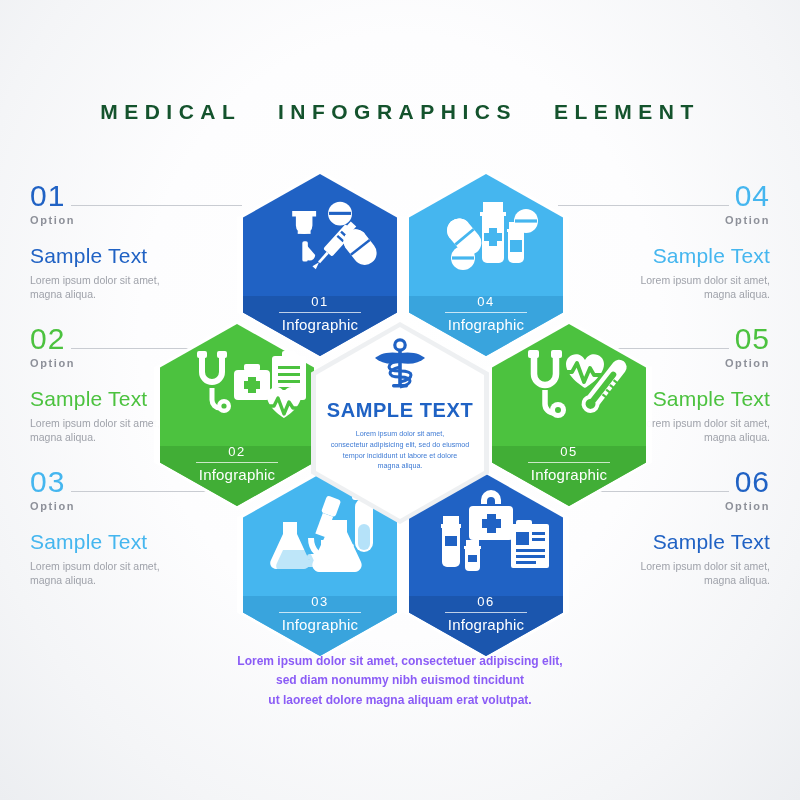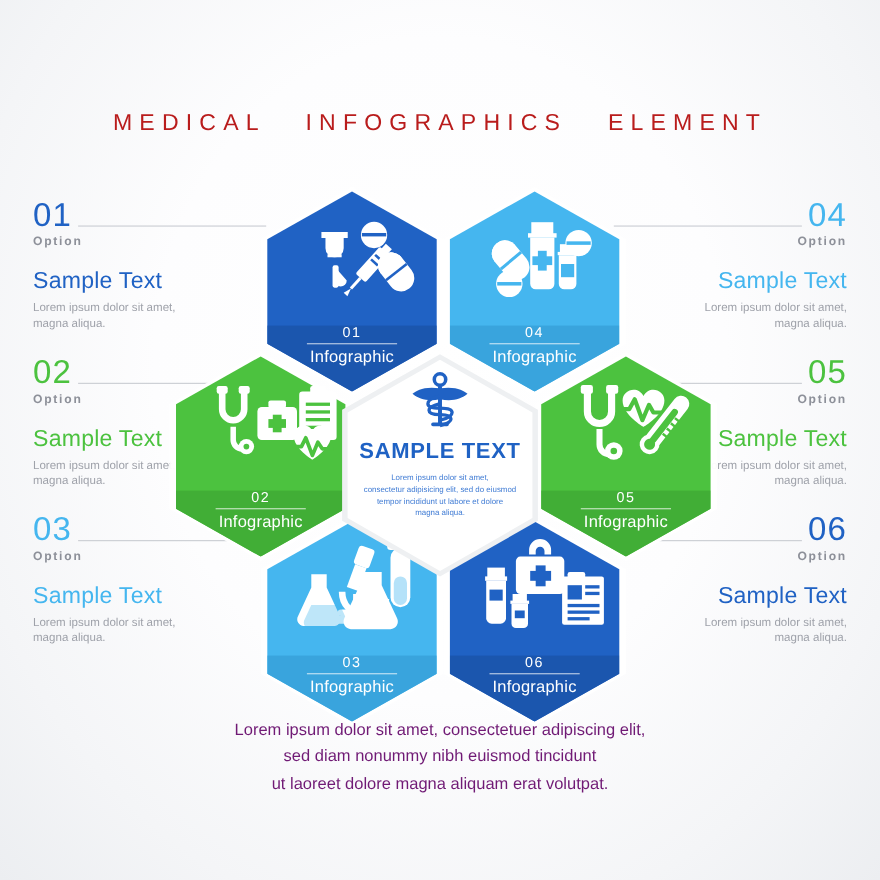--- a/index.html
+++ b/index.html
@@ -22,22 +22,22 @@
 
   
   .title {
     position: absolute;
     top: 100px;
     left: 0;
     width: 800px;
     text-align: center;
     font-size: 21px;
     letter-spacing: 6.5px;
-    color: #b91c1c;
-    font-weight: 400;
+    color: #14532d;
+    font-weight: 700;
     white-space: pre;
   }
 
   
   .opt {
     position: absolute;
     width: 212px;
   }
   .opt.left  { left: 30px;  text-align: left; }
   .opt.right { right: 30px; text-align: right; }
@@ -163,25 +163,25 @@
     white-space: pre-line;
   }
 
   
   .footer {
     position: absolute;
     left: 0;
     top: 652px;
     width: 800px;
     text-align: center;
-    font-size: 15px;
+    font-size: 12px;
     line-height: 1.62;
-    color: #701a75;
+    color: #8b5cf6;
     white-space: pre-line;
-    font-weight: 400;
+    font-weight: 700;
   }
 </style>
 </head>
 <body>
 
 <div class="stage">
 
   <div class="title">MEDICAL   INFOGRAPHICS   ELEMENT</div>
 
   <div class="opt left" style="top:182px">

